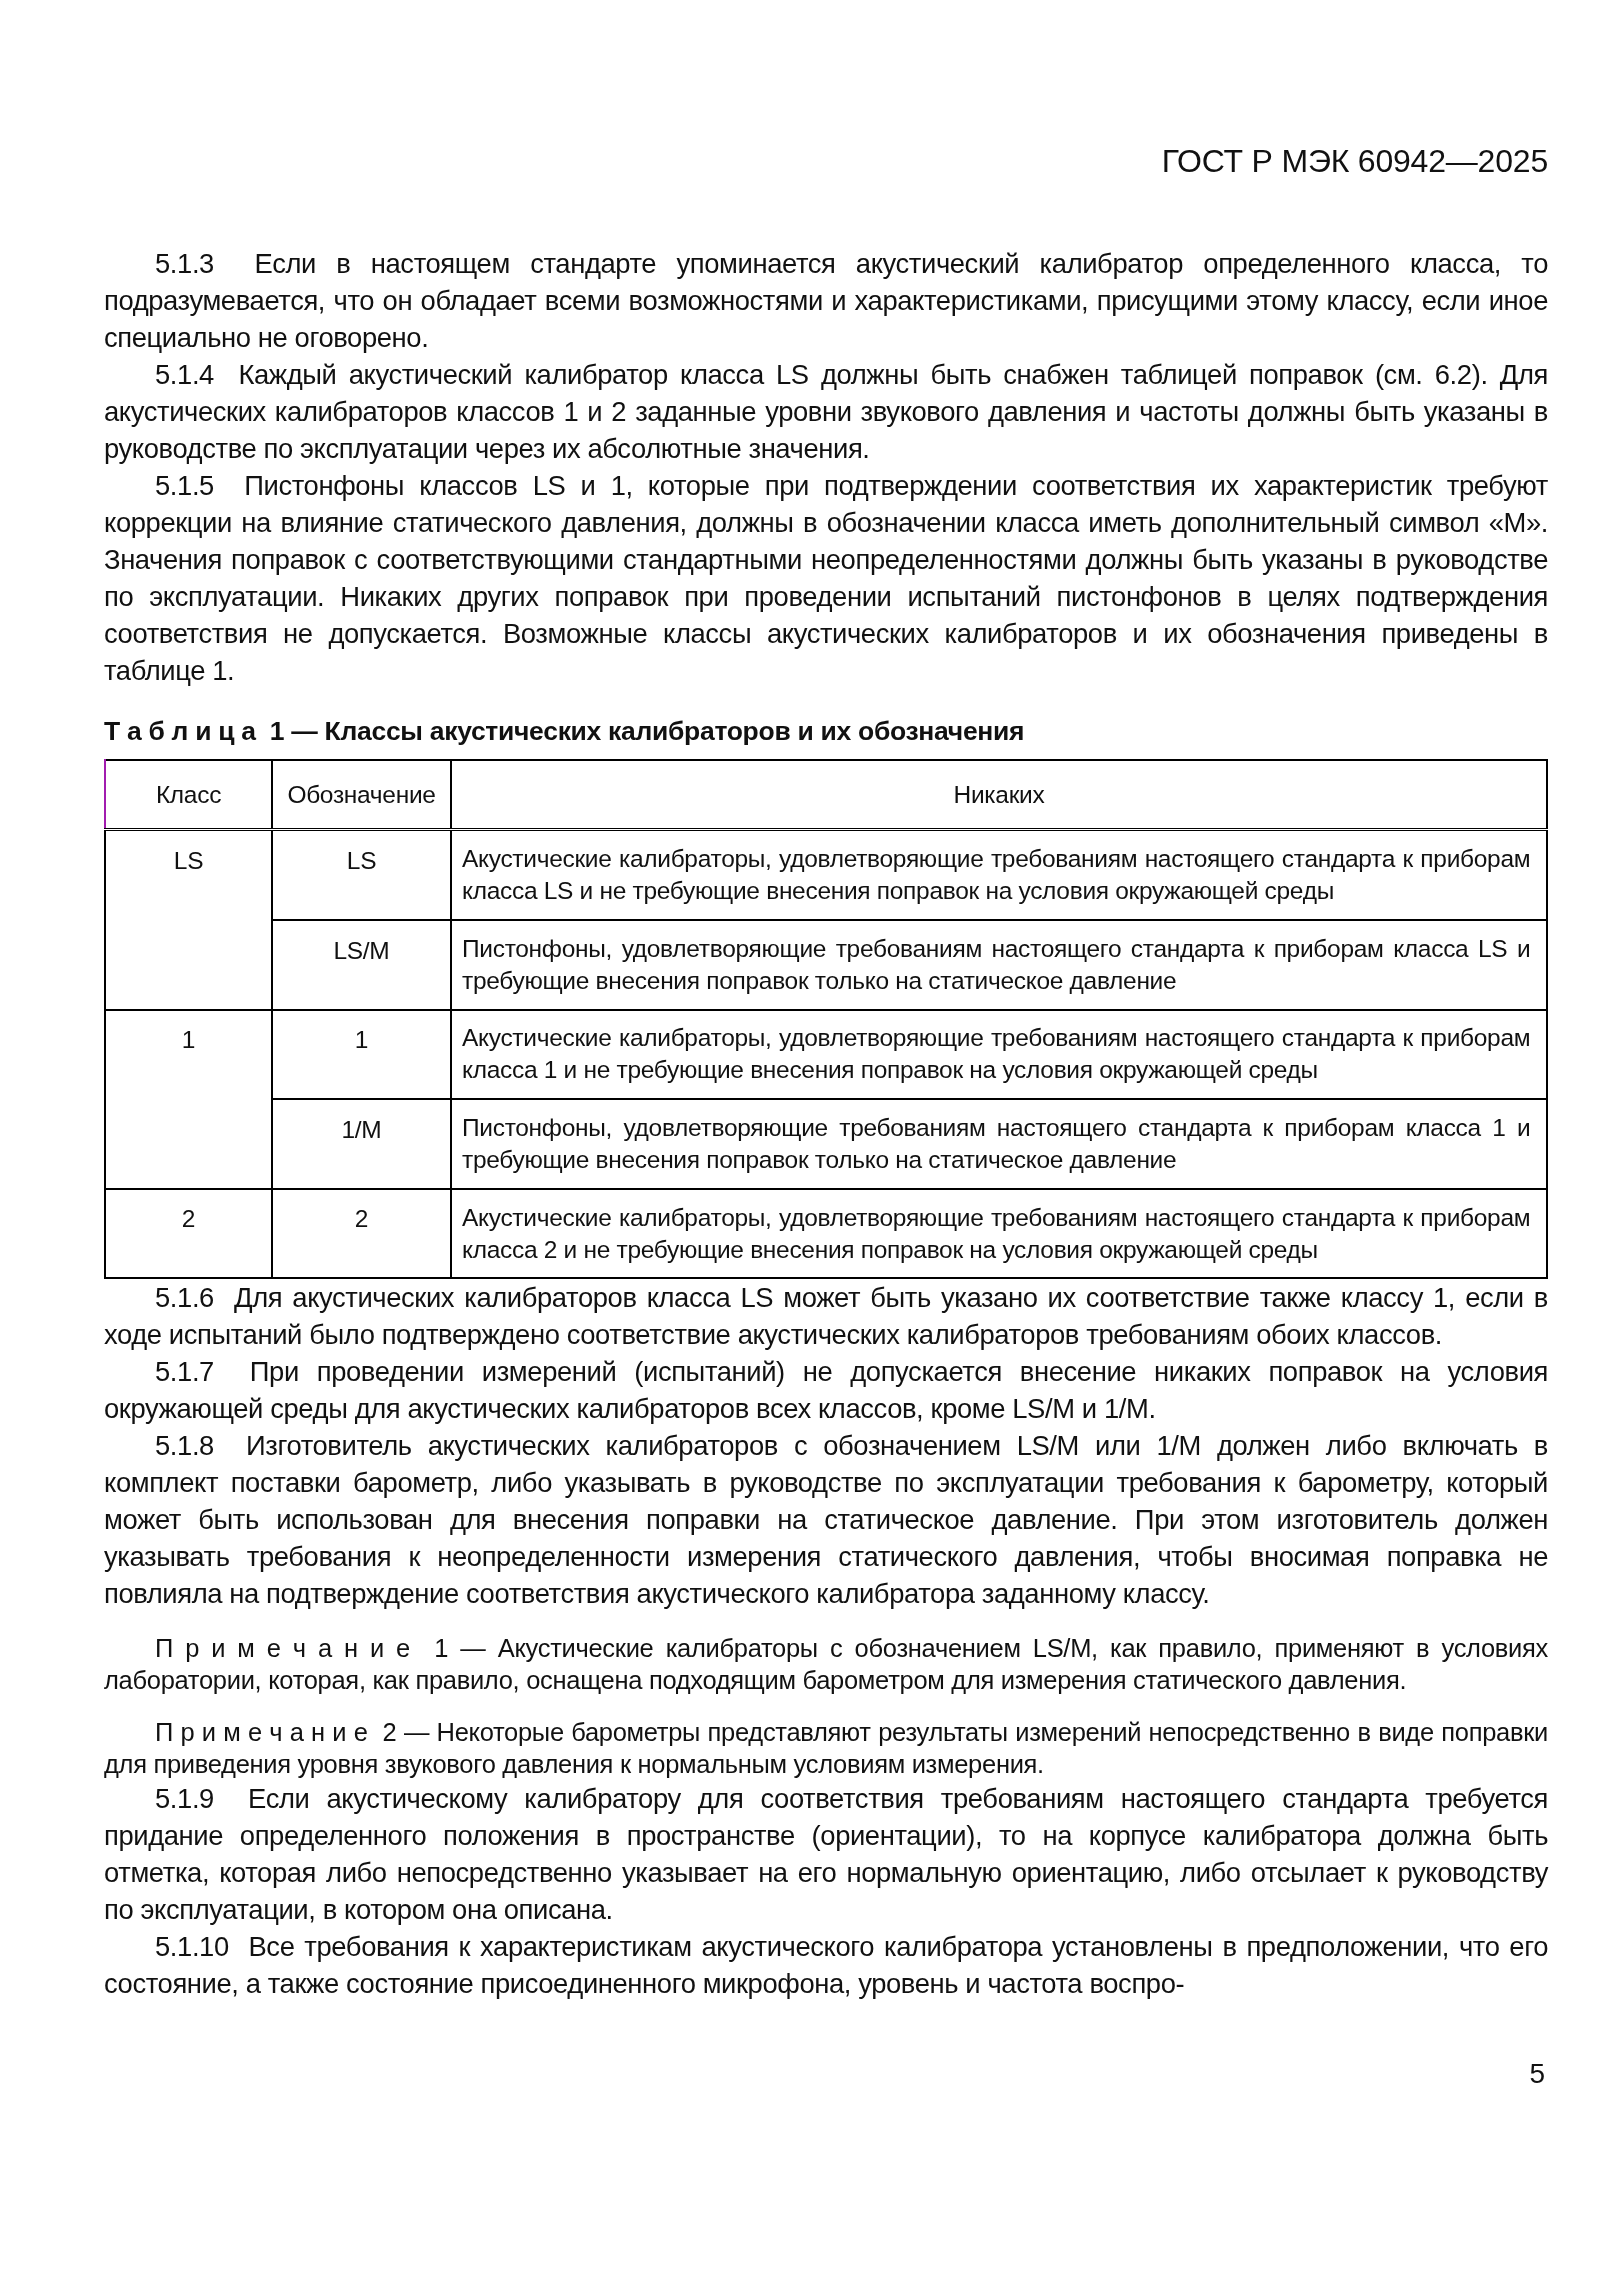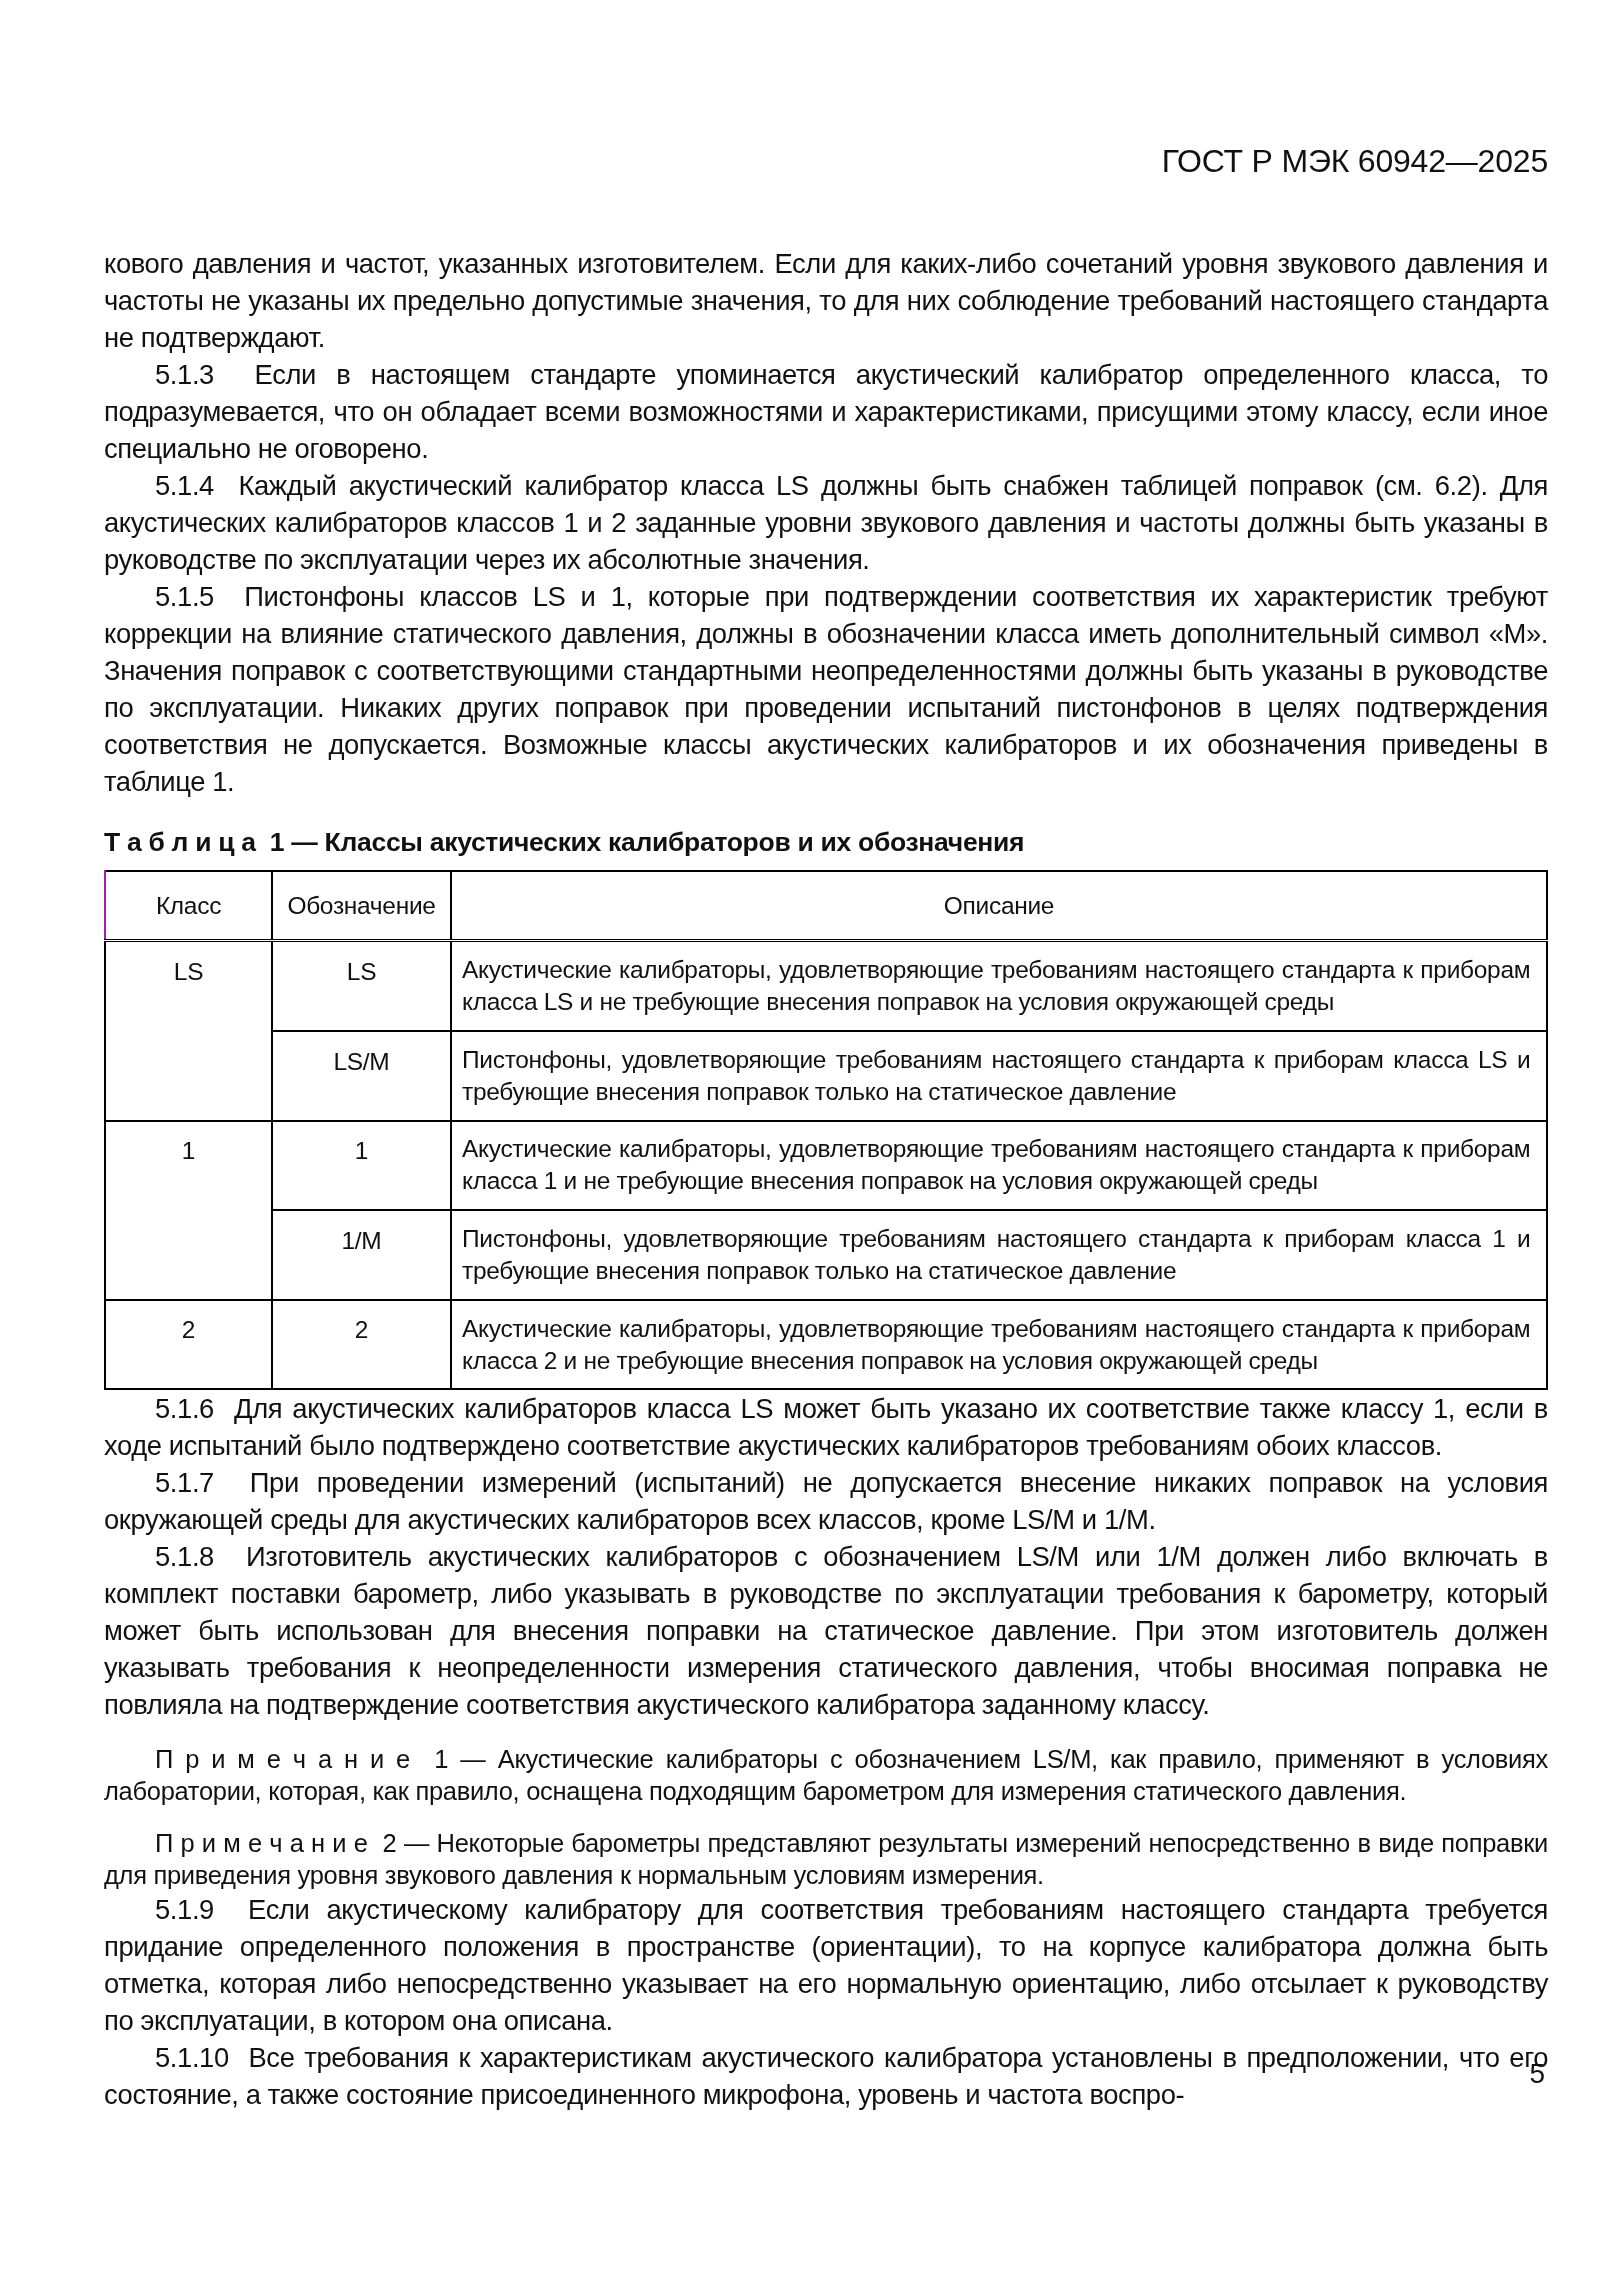--- a/index.html
+++ b/index.html
@@ -99,38 +99,37 @@
     font-size: 28px;
   }
 </style>
 </head>
 <body>
 
 <div class="page">
 
   <div class="doc-header">ГОСТ Р МЭК 60942—2025</div>
 
-  <p class="body-text no-indent">кового давления и частот, указанных изготовителем. Если для каких-либо сочетаний уровня звукового давления и частоты не указаны их предельно допустимые значения, то для них соблюдение требований настоящего стандарта не подтверждают.</p>
   <p class="body-text">5.1.3&nbsp; Если в настоящем стандарте упоминается акустический калибратор определенного класса, то подразумевается, что он обладает всеми возможностями и характеристиками, присущими этому классу, если иное специально не оговорено.</p>
   <p class="body-text">5.1.4&nbsp; Каждый акустический калибратор класса LS должны быть снабжен таблицей поправок (см. 6.2). Для акустических калибраторов классов 1 и 2 заданные уровни звукового давления и частоты должны быть указаны в руководстве по эксплуатации через их абсолютные значения.</p>
   <p class="body-text">5.1.5&nbsp; Пистонфоны классов LS и 1, которые при подтверждении соответствия их характеристик требуют коррекции на влияние статического давления, должны в обозначении класса иметь дополнительный символ «М». Значения поправок с соответствующими стандартными неопределенностями должны быть указаны в руководстве по эксплуатации. Никаких других поправок при проведении испытаний пистонфонов в целях подтверждения соответствия не допускается. Возможные классы акустических калибраторов и их обозначения приведены в таблице 1.</p>
 
   <div class="table-caption">Т а б л и ц а&nbsp; 1 — Классы акустических калибраторов и их обозначения</div>
 
   <table class="gost-table">
     <colgroup>
       <col class="col-class">
       <col class="col-desig">
       <col class="col-desc">
     </colgroup>
     <thead>
       <tr>
         <th>Класс</th>
         <th>Обозначение</th>
-        <th>Описание</th>
+        <th>Никаких</th>
       </tr>
     </thead>
     <tbody>
       <tr class="group-start">
         <td class="cell-center" rowspan="2">LS</td>
         <td class="cell-center">LS</td>
         <td class="cell-desc">Акустические калибраторы, удовлетворяющие требованиям настоящего стандарта к приборам класса LS и не требующие внесения поправок на условия окружающей среды</td>
       </tr>
       <tr>
         <td class="cell-center">LS/M</td>

